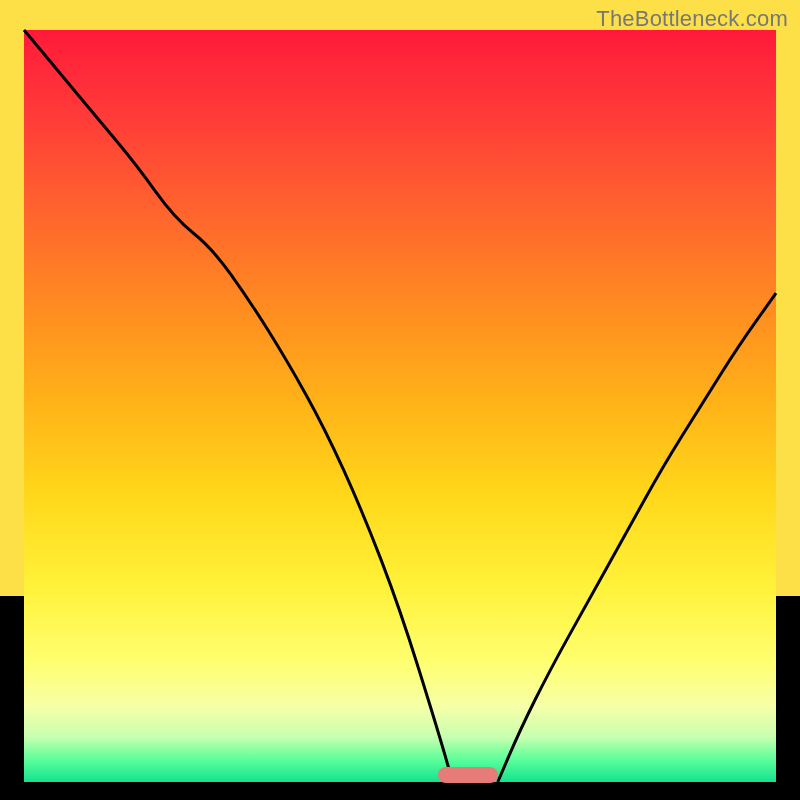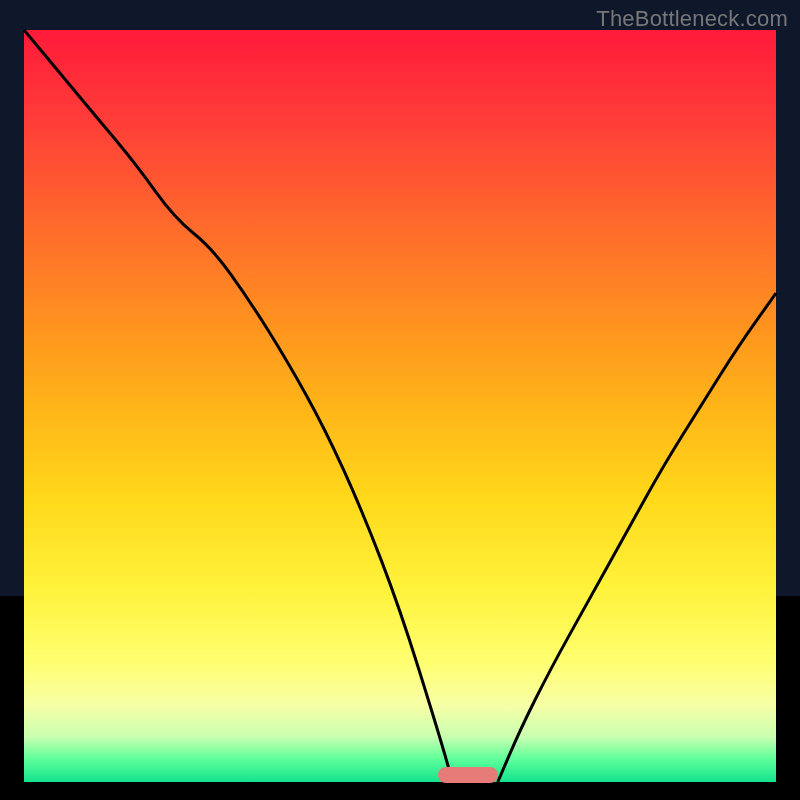--- a/index.html
+++ b/index.html
@@ -8,21 +8,21 @@
     width: 800px;
     height: 800px;
     background: #000;
     overflow: hidden;
     font-family: Arial, Helvetica, sans-serif;
   }
   .frame {
     position: relative;
     width: 800px;
     height: 596px;
-    background: #0f172a;
+    background: #fde047;
   }
   .watermark {
     position: absolute;
     top: 6px;
     right: 12px;
     color: #777;
     font-size: 22px;
     font-weight: 500;
     letter-spacing: 0.2px;
     z-index: 10;

